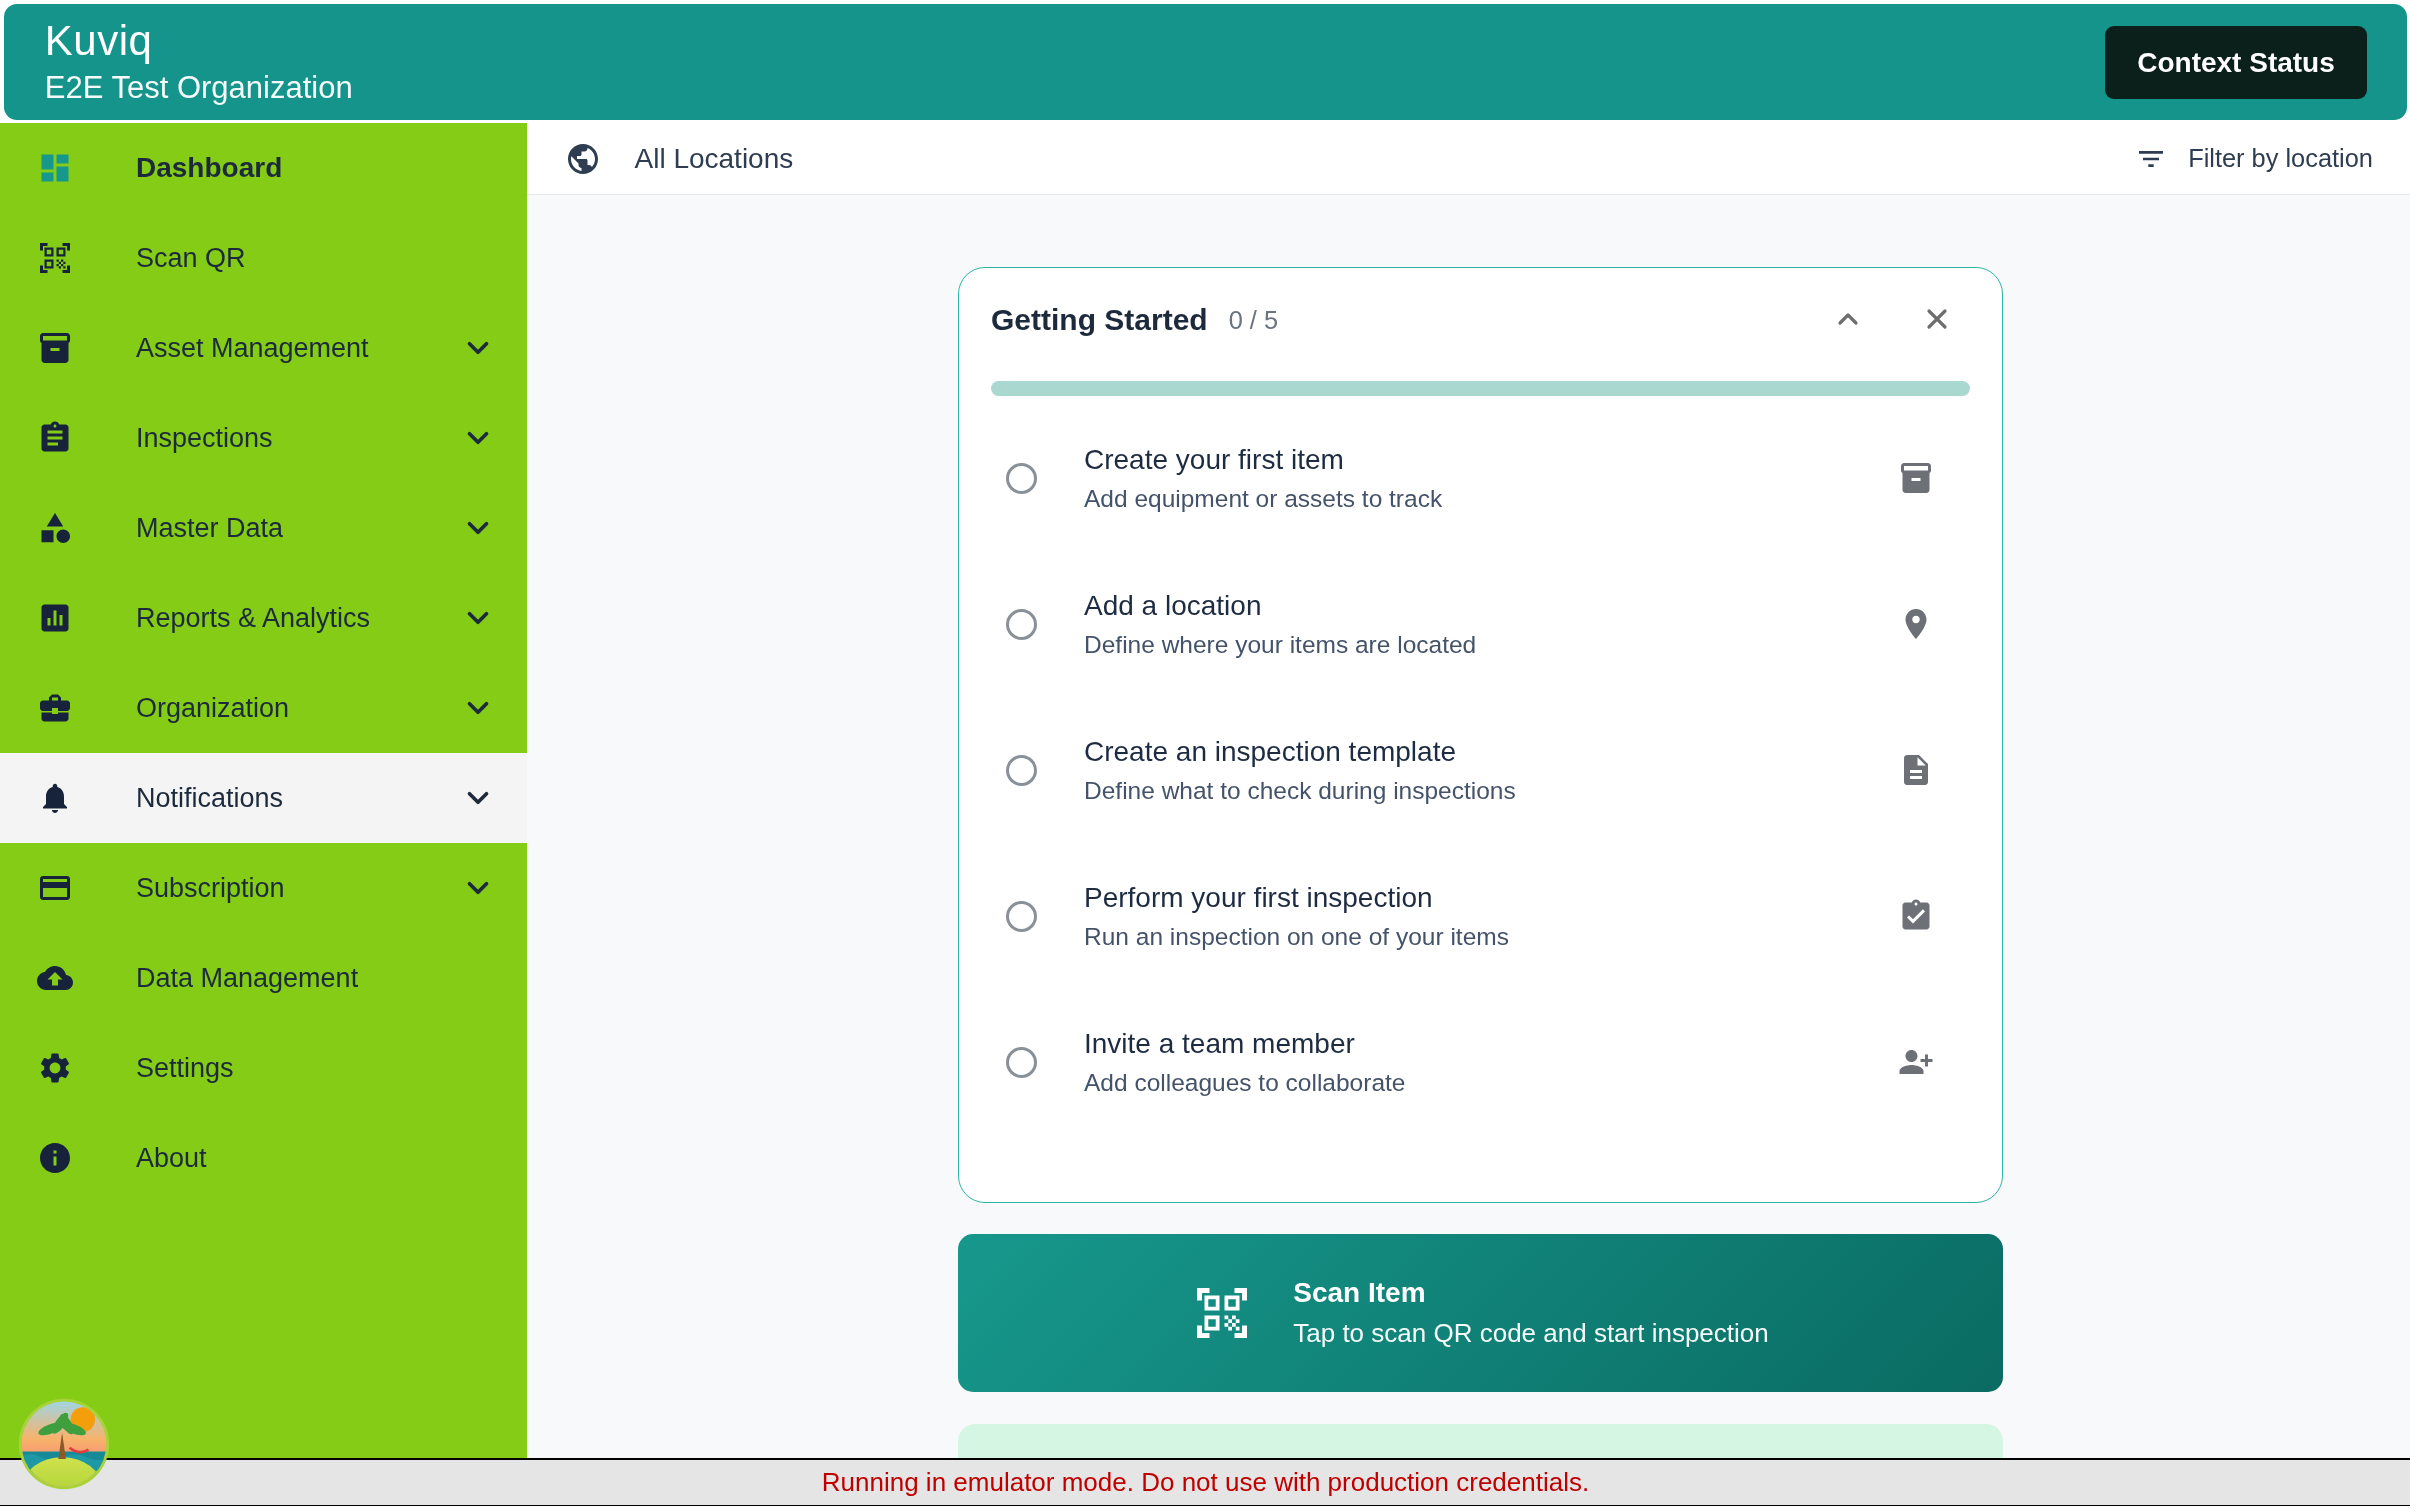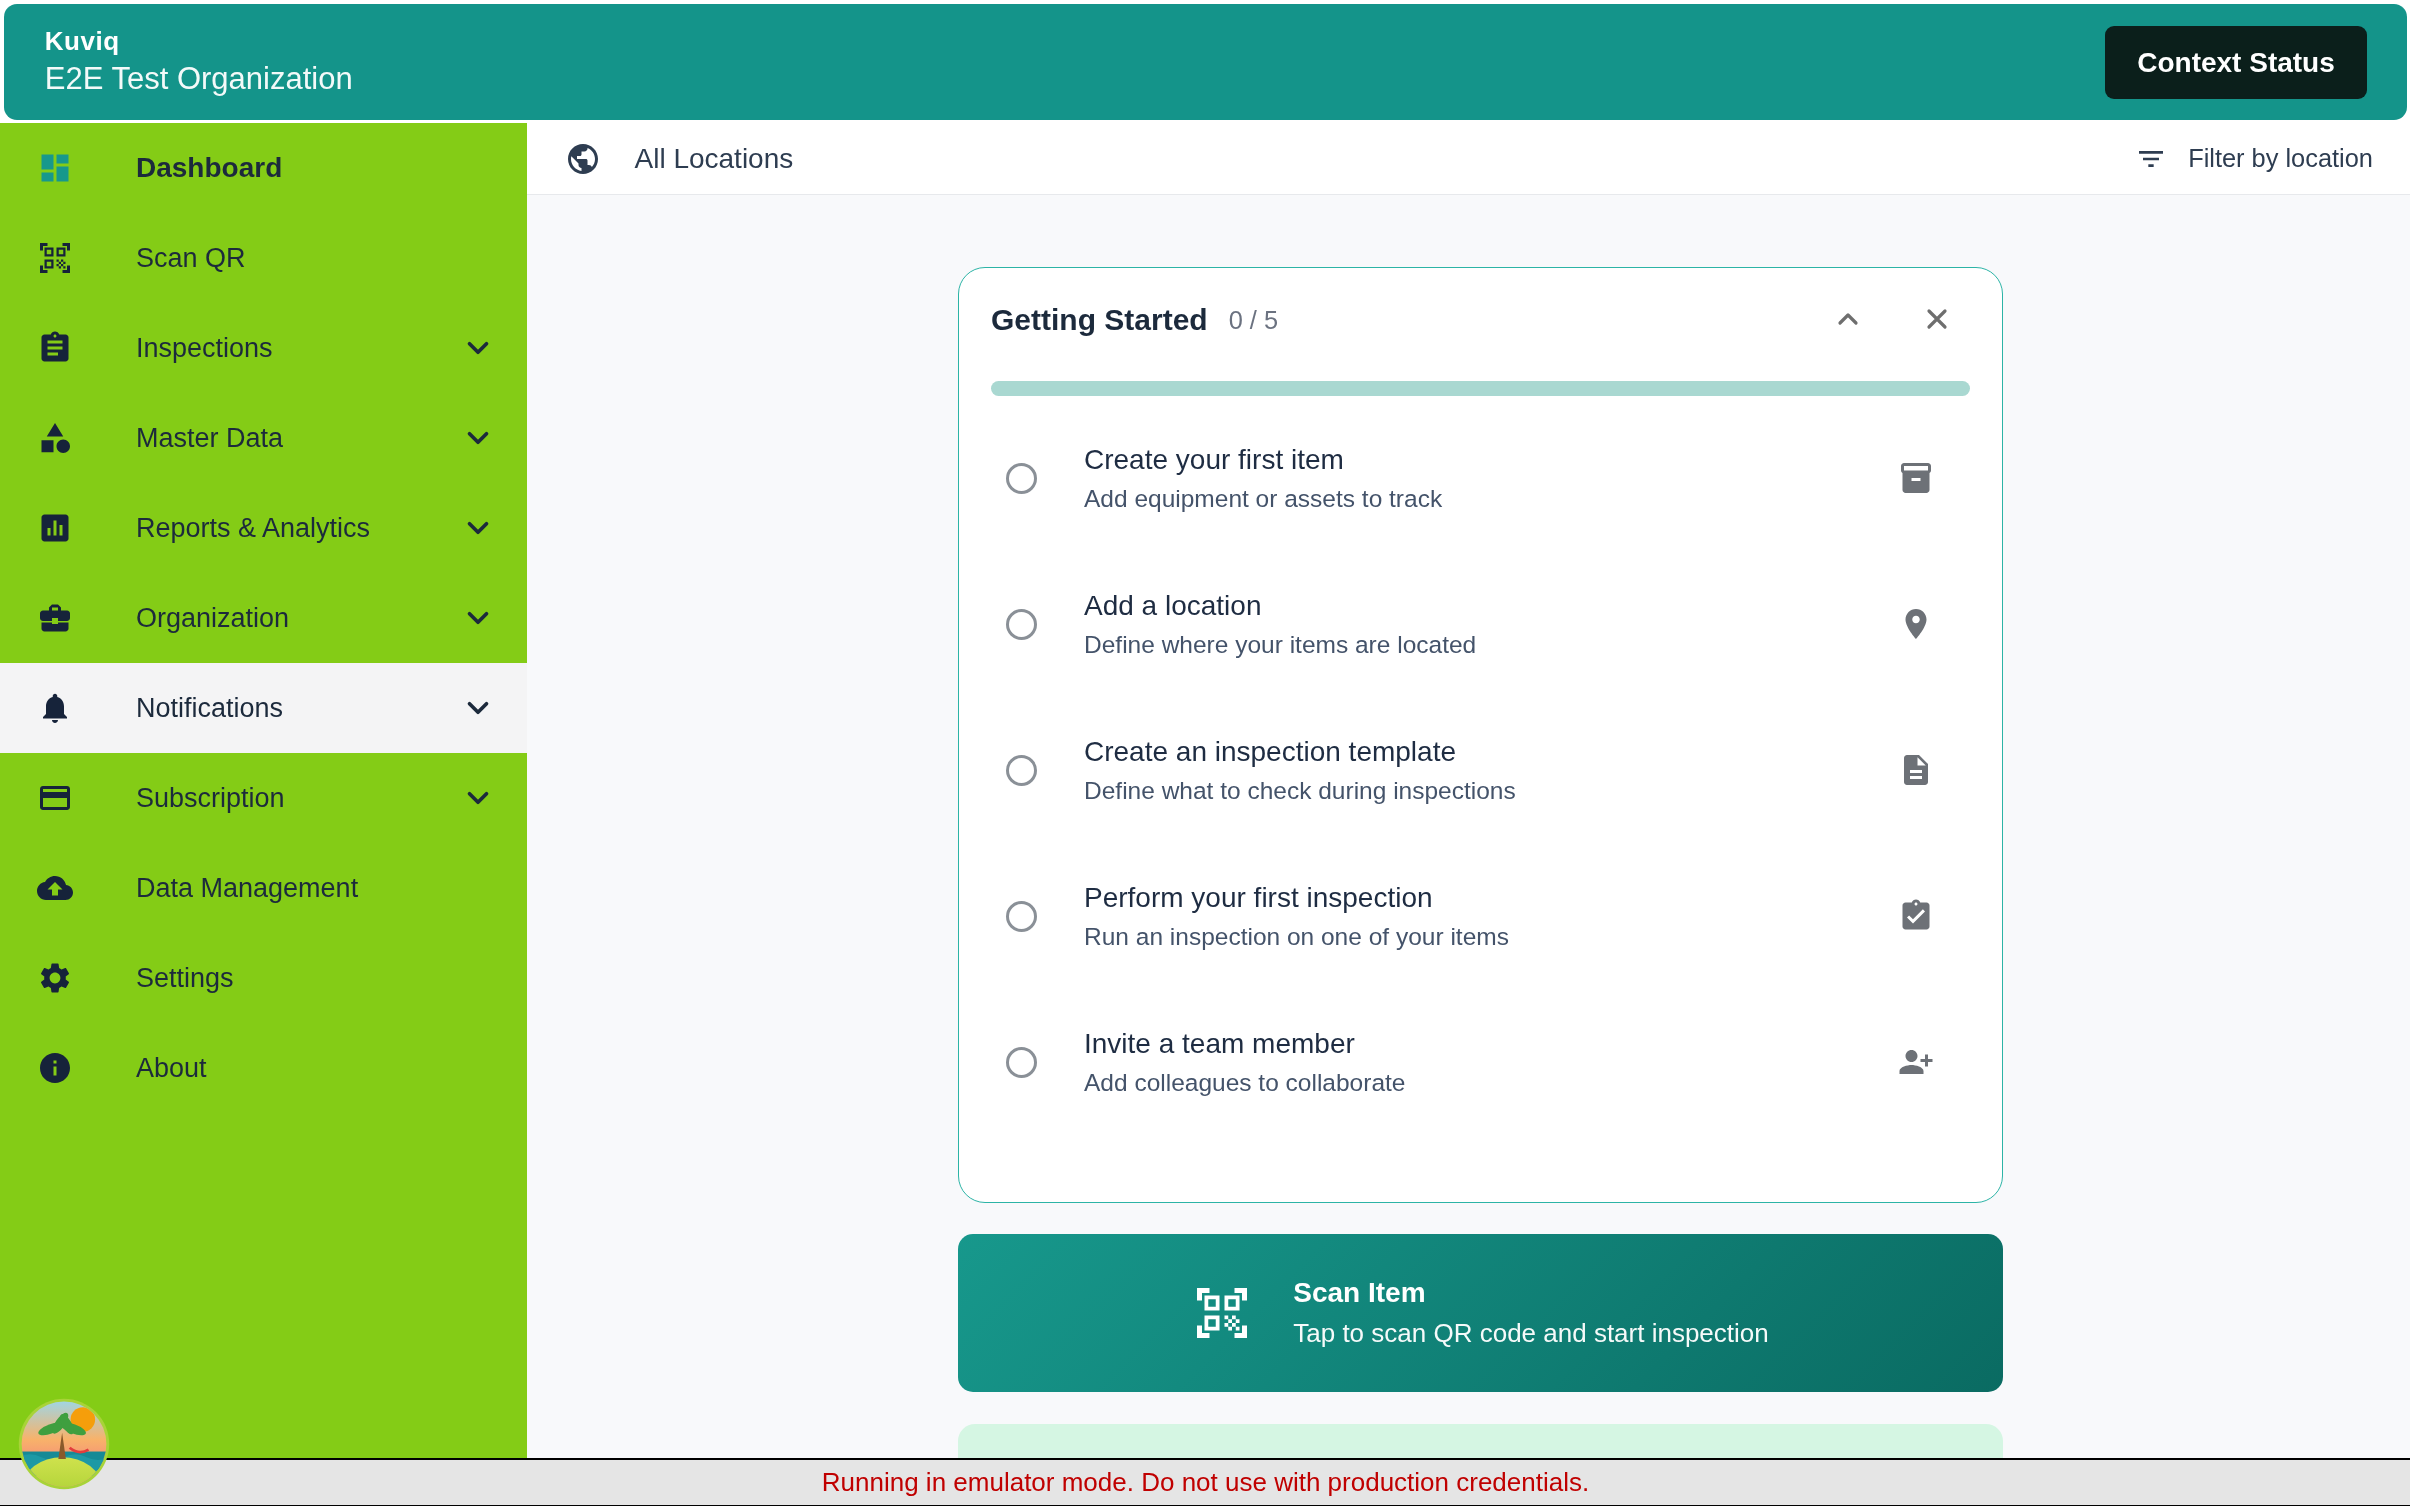--- a/index.html
+++ b/index.html
@@ -4,21 +4,21 @@
 <style>
   * { margin:0; padding:0; box-sizing:border-box; }
   html,body { width:2411px; height:1507px; background:#fff;
     font-family:"Liberation Sans","DejaVu Sans",sans-serif; }
   .app { position:relative; width:2411px; height:1507px; overflow:hidden; background:#fff; }
 
   
   .header { position:absolute; left:3.8px; top:3.8px; width:2403px; height:116px;
     background:#14948a; border-radius:13px; display:flex; align-items:center; }
   .brand { margin-left:41px; display:flex; flex-direction:column; }
-  .brand .app-name { color:#fff; font-size:26px; font-weight:bold; letter-spacing:0.5px; line-height:1.1; }
+  .brand .app-name { color:#fff; font-size:42px; font-weight:normal; letter-spacing:0.5px; line-height:1.1; }
   .brand .org-name { color:rgba(255,255,255,.95); font-size:31px; margin-top:5.6px; }
   .context-btn { position:absolute; right:40px; top:22.6px; height:73px; padding:0 32px;
     background:#0b1f1b; border-radius:9px; color:#fff; font-size:28px; font-weight:bold;
     display:flex; align-items:center; border:none; cursor:pointer; }
 
   
   .sidebar { position:absolute; left:0; top:123px; width:527px; bottom:0; background:#84cc16; }
   .side-item { position:relative; height:90px; display:flex; align-items:center;
     padding-left:36px; cursor:pointer; }
   .side-item.highlighted { background:#f4f4f5; }
@@ -111,20 +111,33 @@
 
     <div class="side-item">
       <span class="s-icon">
         <svg viewBox="0 0 24 24">
             <path d="M9.5 6.5v3h-3v-3h3M11 5H5v6h6V5zm-1.5 9.5v3h-3v-3h3M11 13H5v6h6v-6zm6.5-6.5v3h-3v-3h3M19 5h-6v6h6V5zm-6 8h1.5v1.5H13V13zm1.5 1.5H16V16h-1.5v-1.5zM16 13h1.5v1.5H16V13zm-3 3h1.5v1.5H13V16zm1.5 1.5H16V19h-1.5v-1.5zM16 16h1.5v1.5H16V16zm1.5-1.5H19V16h-1.5v-1.5zm0 3H19V19h-1.5v-1.5zM22 7h-2V4h-3V2h5v5zm0 15v-5h-2v3h-3v2h5zM2 22h5v-2H4v-3H2v5zM2 2v5h2V4h3V2H2z"></path>
           </svg>
       </span>
       <span class="s-label">Scan QR</span>
     </div>
 
+    <div class="side-item">
+      <span class="s-icon">
+        <svg viewBox="0 0 24 24">
+            <path d="M20 2H4c-1 0-2 .9-2 2v3.01c0 .72.43 1.34 1 1.69V20c0 1.1 1.1 2 2 2h14c.9 0 2-.9 2-2V8.7c.57-.35 1-.97 1-1.69V4c0-1.1-1-2-2-2zm-5 12H9v-2h6v2zm5-7H4V4h16v3z"></path>
+          </svg>
+      </span>
+      <span class="s-label">Asset Management</span>
+      <span class="side-chevron">
+        <svg viewBox="0 0 24 24">
+            <path d="M6 9l6 6 6-6" fill="none" stroke="#1c2a3c" stroke-width="2.6" stroke-linecap="round" stroke-linejoin="round"></path>
+          </svg>
+      </span>
+    </div>
 
     <div class="side-item">
       <span class="s-icon">
         <svg viewBox="0 0 24 24">
             <path d="M19 3h-4.18C14.4 1.84 13.3 1 12 1c-1.3 0-2.4.84-2.82 2H5c-1.1 0-2 .9-2 2v14c0 1.1.9 2 2 2h14c1.1 0 2-.9 2-2V5c0-1.1-.9-2-2-2zm-7 0c.55 0 1 .45 1 1s-.45 1-1 1-1-.45-1-1 .45-1 1-1zm2 14H7v-2h7v2zm3-4H7v-2h10v2zm0-4H7V7h10v2z"></path>
           </svg>
       </span>
       <span class="s-label">Inspections</span>
       <span class="side-chevron">
         <svg viewBox="0 0 24 24">

